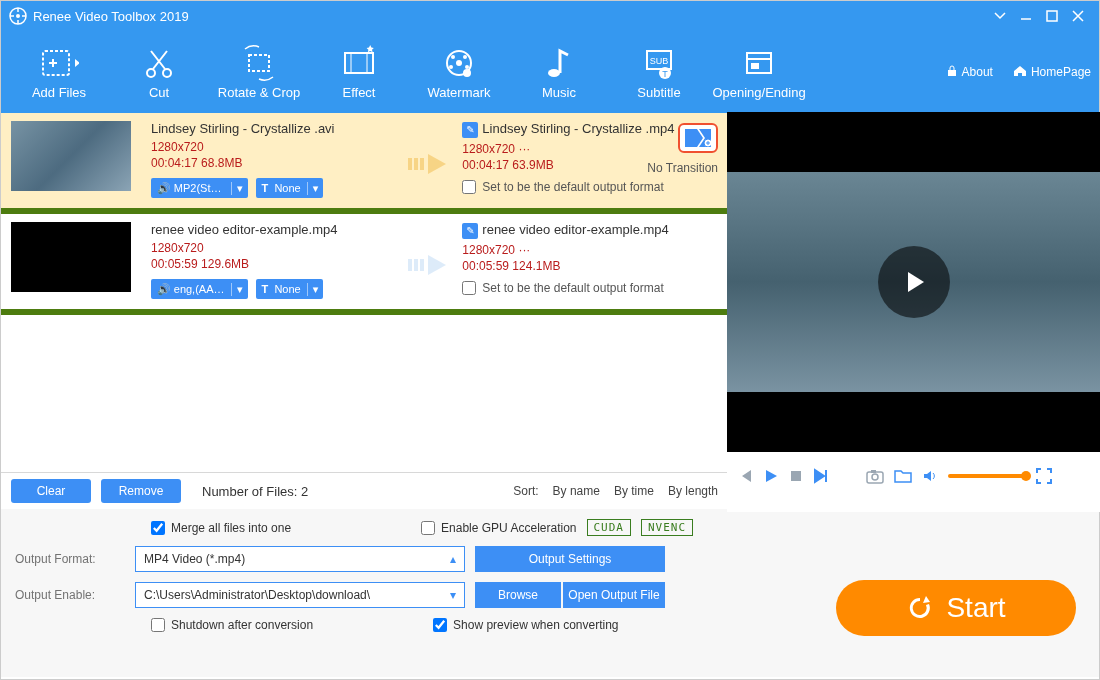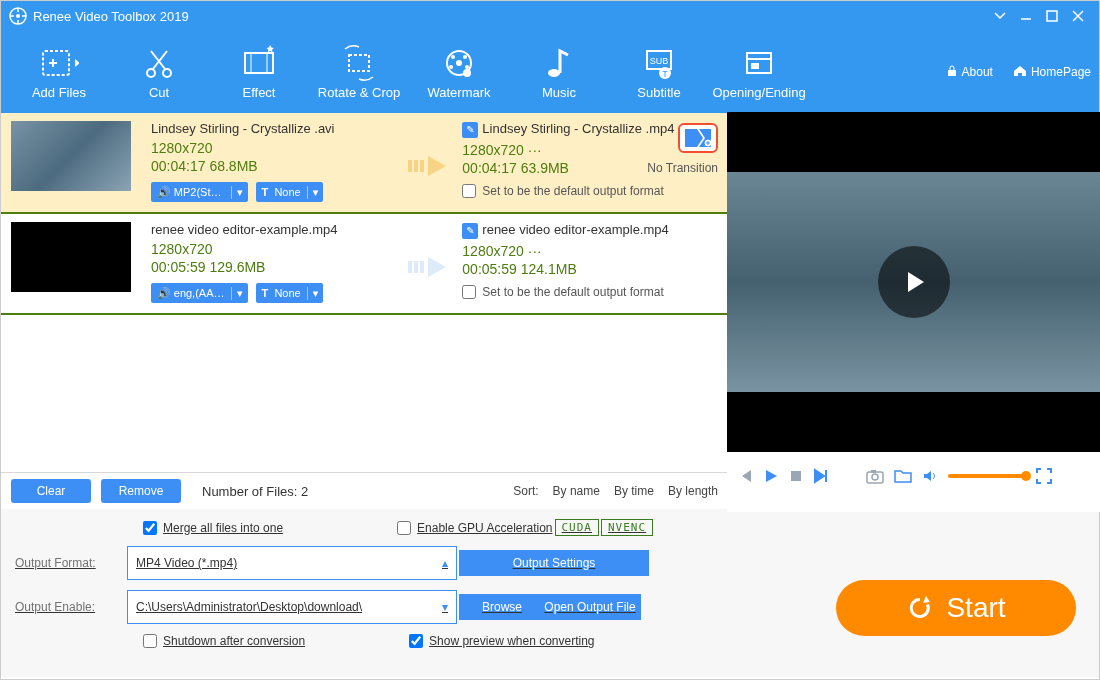--- a/index.html
+++ b/index.html
@@ -11,52 +11,52 @@
 .tb-btn { width: 26px; height: 26px; display: inline-flex; align-items: center; justify-content: center; cursor: pointer; }
 
 .toolbar { background: #3598f0; height: 82px; display: flex; align-items: center; padding: 0 8px; color: #fff; }
 .tool { width: 100px; text-align: center; cursor: pointer; font-size: 13px; }
 .tool svg { display: block; margin: 0 auto 4px; }
 .toolbar .spacer { flex: 1; }
 .about-group { display: flex; gap: 20px; align-items: center; font-size: 12px; }
 .about-item { display:flex; align-items:center; gap:4px; cursor:pointer; }
 
 .filelist { height: 360px; overflow-y: auto; border-bottom: 1px solid #d8d8d8; }
-.filerow { display: flex; padding: 8px 10px 10px 10px; border-bottom: 2px solid #4d7c0f; position: relative; }
+.filerow { display: flex; padding: 8px 10px 10px 10px; border-bottom: 6px solid #4d7c0f; position: relative; }
 .filerow.sel { background: #ffefc4; }
 .thumb { width: 120px; height: 70px; background: #000; margin-right: 20px; flex-shrink:0; position:relative; }
 .thumb.icy { background: linear-gradient(135deg,#7793a4,#4d6b80,#8ba4b5); }
 .col { width: 280px; font-size: 13px; color: #333; }
 .col .name { margin-bottom: 4px; }
-.col .dim, .col .dur { color: #4d7c0f; font-size: 14px; margin-bottom: 2px; }
+.col .dim, .col .dur { color: #b91c1c; font-size: 12px; margin-bottom: 2px; }
 .arrow { width: 50px; display:flex; align-items:center; justify-content:center; margin:8px 10px 0 0; }
 .arrow svg { opacity: .7; }
 .row2 { display:flex; gap:8px; margin-top:8px; }
 .pill { background:#3d8ff5; color:#fff; font-size:11px; height:20px; display:flex; align-items:center; border-radius:2px; cursor:pointer; }
 .pill .main { padding:0 6px; max-width:80px; overflow:hidden; white-space:nowrap; text-overflow:ellipsis; }
 .pill .caret { border-left:1px solid rgba(255,255,255,.5); padding:0 5px; }
 .pill.wide .main{ max-width:110px;}
 .editicon { display:inline-flex; width:16px; height:16px; background:#3d8ff5; color:#fff; align-items:center; justify-content:center; margin-right:4px; font-size:10px; border-radius:2px; }
 .defcheck { font-size:12px; color:#555; display:flex; align-items:center; gap:6px; margin-top:8px; }
 .defcheck input { width:14px; height:14px; }
 .trans-badge { position:absolute; top:10px; right:10px; width:40px; height:30px; border:2px solid #f05030; border-radius:6px; display:flex; align-items:center; justify-content:center; background:#fff; cursor:pointer;}
 .trans-label { position:absolute; top:48px; right:10px; font-size:12px; color:#555; }
 
 .listactions { height: 36px; display:flex; align-items:center; padding:0 10px; gap:10px; font-size:13px; }
 .btn-sm { background:#3d8ff5; color:#fff; border:none; width:80px; height:24px; font-size:12px; border-radius:3px; cursor:pointer; }
 .listactions .count { color:#333;margin-left:11px; }
 .listactions .sortgroup { margin-left:auto; display:flex; gap:14px; color:#444; font-size:12px; }
 .sortgroup span { cursor:pointer; }
 
 .bottom { padding: 10px 14px; font-size:13px; color:#333; background:#f7f7f7; height:168px; }
-.bottom .row { display:flex; align-items:center; margin-bottom:10px; gap:2px;text-decoration:underline; }
+.bottom .row { display:flex; align-items:center; margin-bottom:10px; gap:10px; }
 .bottom label.lbl { width:110px; font-size:12px; color:#737373; }
 .cbx { display:flex; align-items:center; gap:6px; font-size:12px; }
 .cbx input { width:14px; height:14px; }
-.combo { border:1px solid #3d8ff5; height:26px; display:flex; align-items:center; padding:16px 8px; font-size:12px; flex:0 0 330px; justify-content:space-between; background:#fff; cursor:pointer;}
+.combo { border:1px solid #3d8ff5; height:26px; display:flex; align-items:center; padding:4px 8px; font-size:12px; flex:0 0 330px; justify-content:space-between; background:#fff; cursor:pointer;}
 .combo .caret { color:#3d8ff5; }
 .btn-md { background:#3d8ff5; color:#fff; border:none; height:26px; font-size:12px; cursor:pointer; padding:0 0;}
 .badge { border:1px solid #666; padding:1px 6px; font-size:11px; font-family:monospace; letter-spacing:1px; }
 .badge.green{ border-color:#3a7d1f; color:#3a7d1f;}
 .startbtn { position:absolute; right:24px; bottom:44px; width:240px; height:56px; background:#ff8a00; border-radius:28px; display:flex; align-items:center; justify-content:center; gap:12px; color:#fff; font-size:28px; font-weight:500; cursor:pointer; }
 
 .preview { position:absolute; top:112px; right:0; width:373px; height:400px; background:#fff; display:flex; flex-direction:column; }
 .preview .video { flex:0 0 340px; background:#000; position:relative; overflow:hidden;}
 .preview .video .frame{ position:absolute; top:60px; left:0; right:0; bottom:60px; background:linear-gradient(180deg,#6a8694,#45616f,#7a93a2);}
 .preview .playcircle{ position:absolute; top:50%; left:50%; transform:translate(-50%,-50%); width:72px; height:72px; border-radius:50%; background:rgba(0,0,0,.55); display:flex; align-items:center; justify-content:center; cursor:pointer;}
@@ -114,32 +114,32 @@
   <div class="tool">
     <svg width="40" height="36">
         <circle cx="12" cy="28" r="4" fill="none" stroke="#fff" stroke-width="2"></circle>
         <circle cx="28" cy="28" r="4" fill="none" stroke="#fff" stroke-width="2"></circle>
         <path d="M14 24L28 6M26 24L12 6" stroke="#fff" stroke-width="2"></path>
       </svg>
     <div>Cut</div>
   </div>
   <div class="tool">
     <svg width="40" height="36">
+        <rect x="10" y="10" width="20" height="16" fill="none" stroke="#fff" stroke-width="2" stroke-dasharray="3 2"></rect>
+        <path d="M6 4a14 14 0 0 1 14-2M34 32a14 14 0 0 1-14 2" stroke="#fff" fill="none" stroke-width="1.5"></path>
+      </svg>
+    <div>Rotate &amp; Crop</div>
+  </div>
+  <div class="tool">
+    <svg width="40" height="36">
         <rect x="6" y="8" width="28" height="20" fill="none" stroke="#fff" stroke-width="2"></rect>
         <path d="M6 8v20M12 8v20M28 8v20M34 8v20" stroke="#fff" stroke-width="1"></path>
         <path d="M30 4l2 4 4 1-3 3 1 4-4-2-4 2 1-4-3-3 4-1z" fill="#fff" transform="scale(.6) translate(22 -4)"></path>
       </svg>
     <div>Effect</div>
-  </div>
-  <div class="tool">
-    <svg width="40" height="36">
-        <rect x="10" y="10" width="20" height="16" fill="none" stroke="#fff" stroke-width="2" stroke-dasharray="3 2"></rect>
-        <path d="M6 4a14 14 0 0 1 14-2M34 32a14 14 0 0 1-14 2" stroke="#fff" fill="none" stroke-width="1.5"></path>
-      </svg>
-    <div>Rotate &amp; Crop</div>
   </div>
   <div class="tool">
     <svg width="40" height="36">
         <circle cx="20" cy="18" r="12" fill="none" stroke="#fff" stroke-width="2"></circle>
         <circle cx="20" cy="18" r="3" fill="#fff"></circle>
         <circle cx="14" cy="12" r="2" fill="#fff"></circle>
         <circle cx="26" cy="12" r="2" fill="#fff"></circle>
         <circle cx="12" cy="22" r="2" fill="#fff"></circle>
         <circle cx="28" cy="22" r="2" fill="#fff"></circle>
         <circle cx="28" cy="28" r="4" fill="#fff"></circle>

